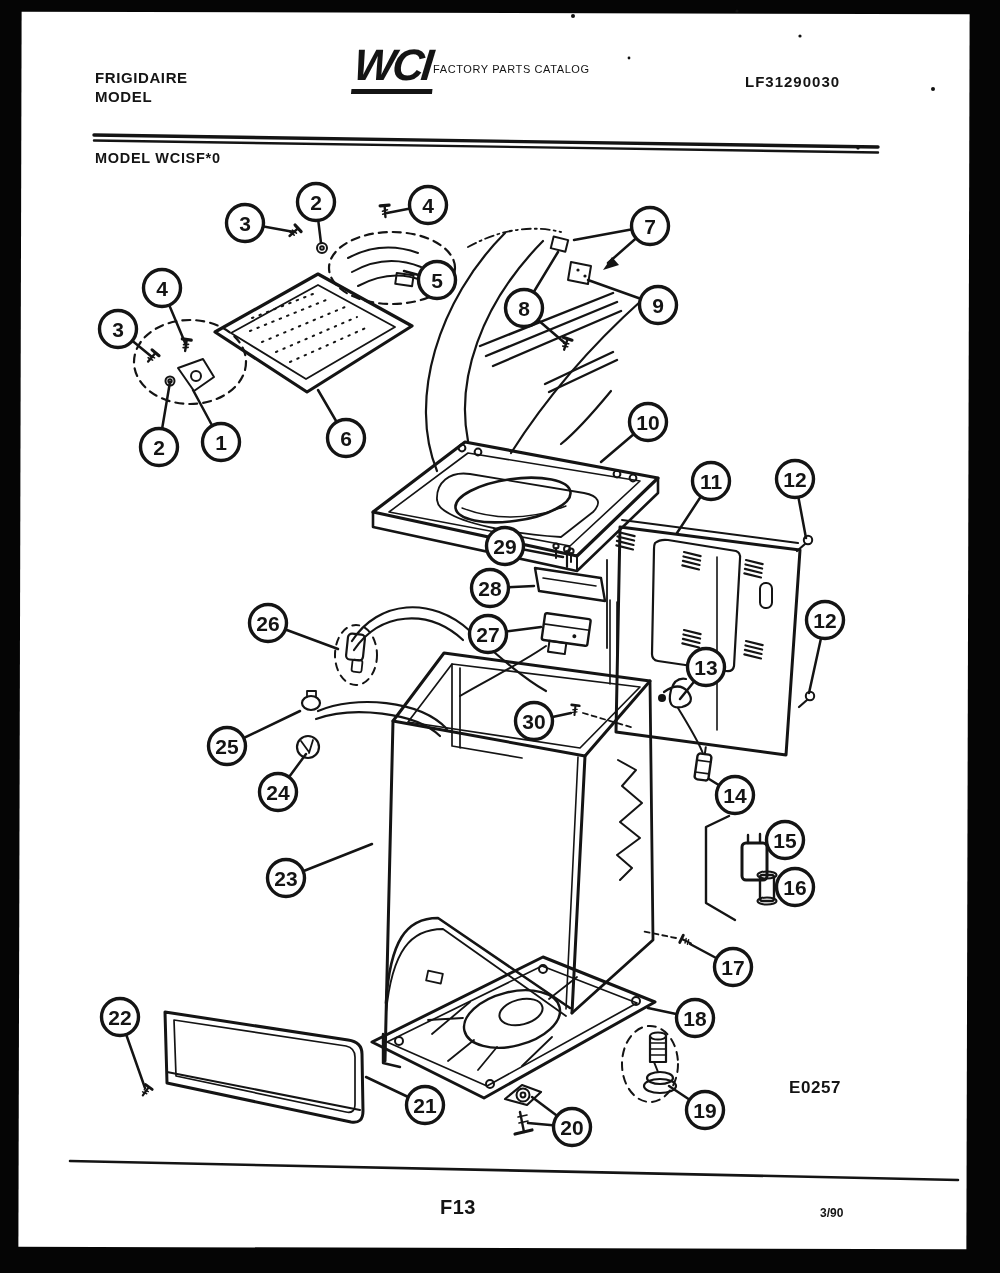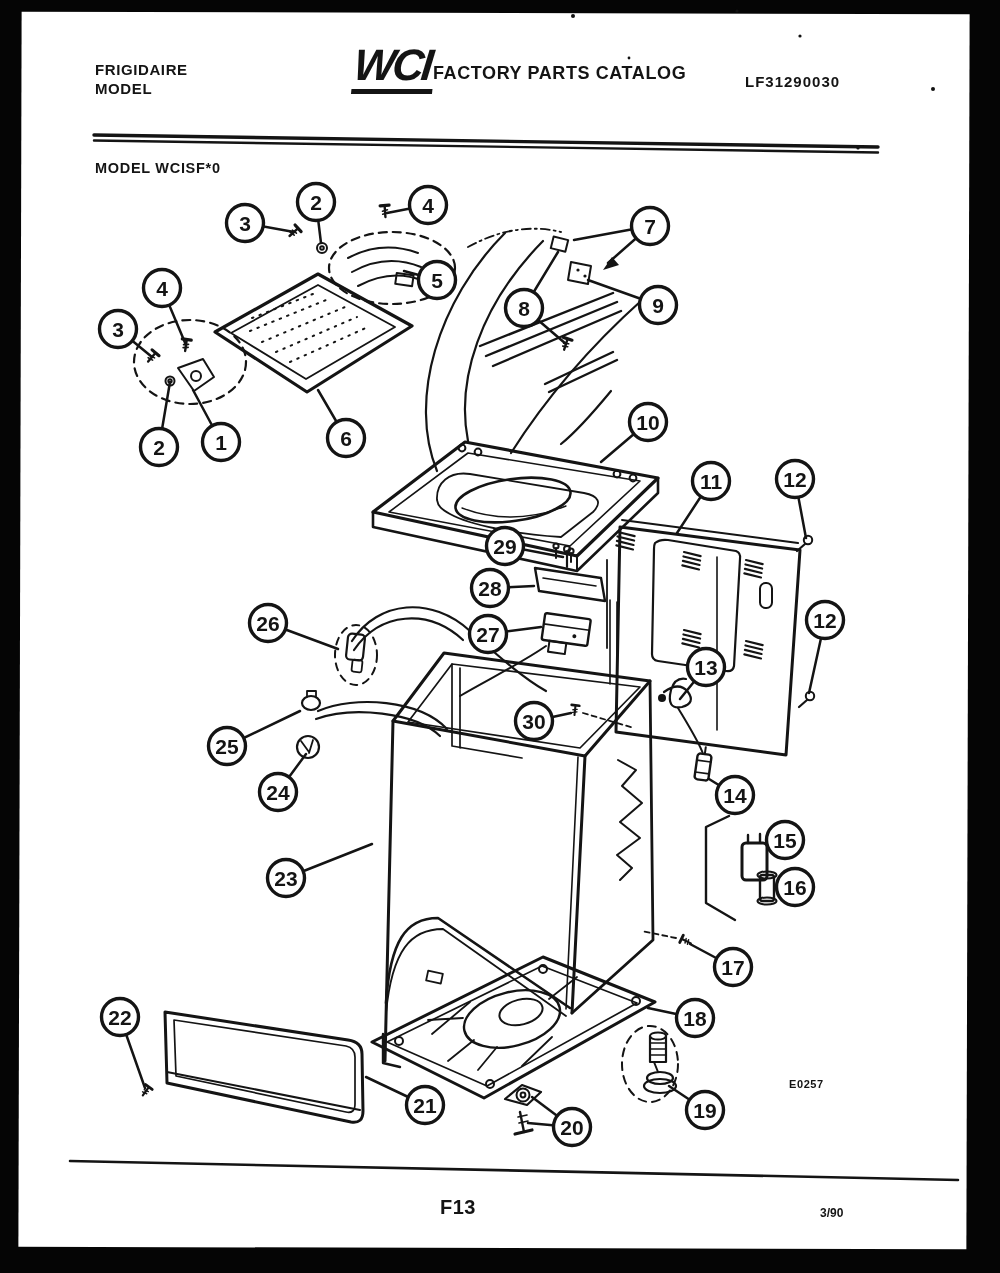--- a/index.html
+++ b/index.html
@@ -1,28 +1,28 @@
 <!DOCTYPE html>
 <html><head>
 <meta charset="utf-8">
 <style>
   html,body{margin:0;padding:0;background:#000;}
   .stage{position:relative;width:1000px;height:1273px;background:#050505;overflow:hidden;
          font-family:"Liberation Sans",sans-serif;color:#141414;}
   .page{position:absolute;left:20px;top:13px;width:948px;height:1235px;background:#fff;
         transform:rotate(0.15deg);}
   .abs{position:absolute;white-space:nowrap;}
-  .brand{left:95px;top:60px;font-size:15px;font-weight:bold;line-height:19px;letter-spacing:.6px;}
+  .brand{left:95px;top:68px;font-size:15px;font-weight:bold;line-height:19px;letter-spacing:.6px;}
   .logo{left:354px;top:40px;font-size:44px;font-weight:bold;font-style:italic;
         letter-spacing:-3px;transform:skewX(-6deg);}
   .logo .logo-txt{border-bottom:5px solid #141414;padding:0 4px 0 0;}
-  .cat-title{left:433px;top:63px;font-size:18px;font-weight:bold;letter-spacing:.6px;text-align:right;}
+  .cat-title{left:433px;top:63px;font-size:11px;font-weight:normal;letter-spacing:.6px;text-align:right;}
   .doc-num{left:745px;top:73px;font-size:15px;font-weight:bold;letter-spacing:1px;}
-  .model{left:95px;top:160px;font-size:14.5px;font-weight:bold;letter-spacing:.7px;}
-  .ecode{left:789px;top:1078px;font-size:11px;font-weight:bold;letter-spacing:.6px;}
+  .model{left:95px;top:150px;font-size:14.5px;font-weight:bold;letter-spacing:.7px;}
+  .ecode{left:789px;top:1078px;font-size:17px;font-weight:bold;letter-spacing:.6px;}
   .fpage{left:440px;top:1196px;font-size:20px;font-weight:bold;letter-spacing:.5px;}
   .rev{left:820px;top:1206px;font-size:12px;font-weight:bold;}
   svg.overlay{position:absolute;left:0;top:0;width:1000px;height:1273px;}
   .co-circle{fill:#fff;stroke:#141414;stroke-width:3.4;}
   .co-text{font-family:"Liberation Sans",sans-serif;font-size:21px;font-weight:bold;
            fill:#141414;text-anchor:middle;}
   .leader{stroke:#141414;stroke-width:2.5;stroke-linecap:round;}
 </style>
 </head>
 <body>

